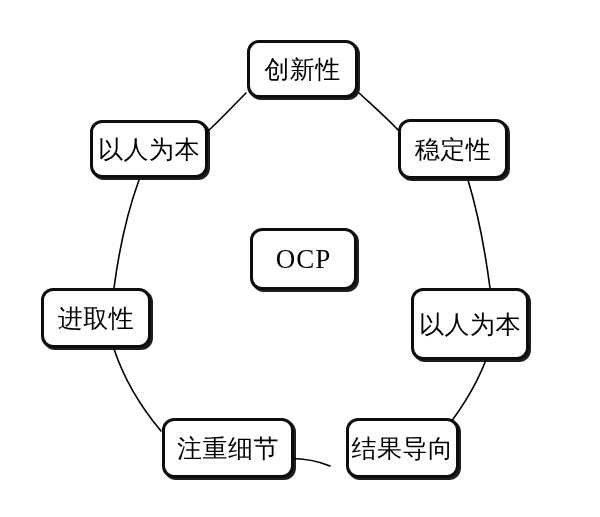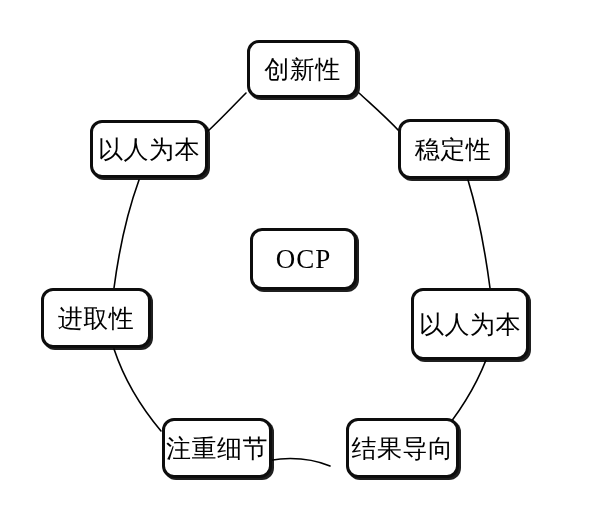--- a/index.html
+++ b/index.html
@@ -96,21 +96,21 @@
   </div>
 
   <div class="node-box" style="left:411px; top:288px; width:118px; height:72px;">
     <span class="node-label">以人为本</span>
   </div>
 
   <div class="node-box" style="left:330px; top:418px; width:113px; height:60px;margin-left:16px;">
     <span class="node-label">结果导向</span>
   </div>
 
-  <div class="node-box" style="left:162px; top:418px; width:110px; height:60px;">
+  <div class="node-box" style="left:162px; top:418px; width:132px; height:60px;">
     <span class="node-label">注重细节</span>
   </div>
 
   <div class="node-box" style="left:41px; top:288px; width:110px; height:60px;">
     <span class="node-label">进取性</span>
   </div>
 
   <div class="node-box" style="left:90px; top:120px; width:118px; height:58px;">
     <span class="node-label">以人为本</span>
   </div>

